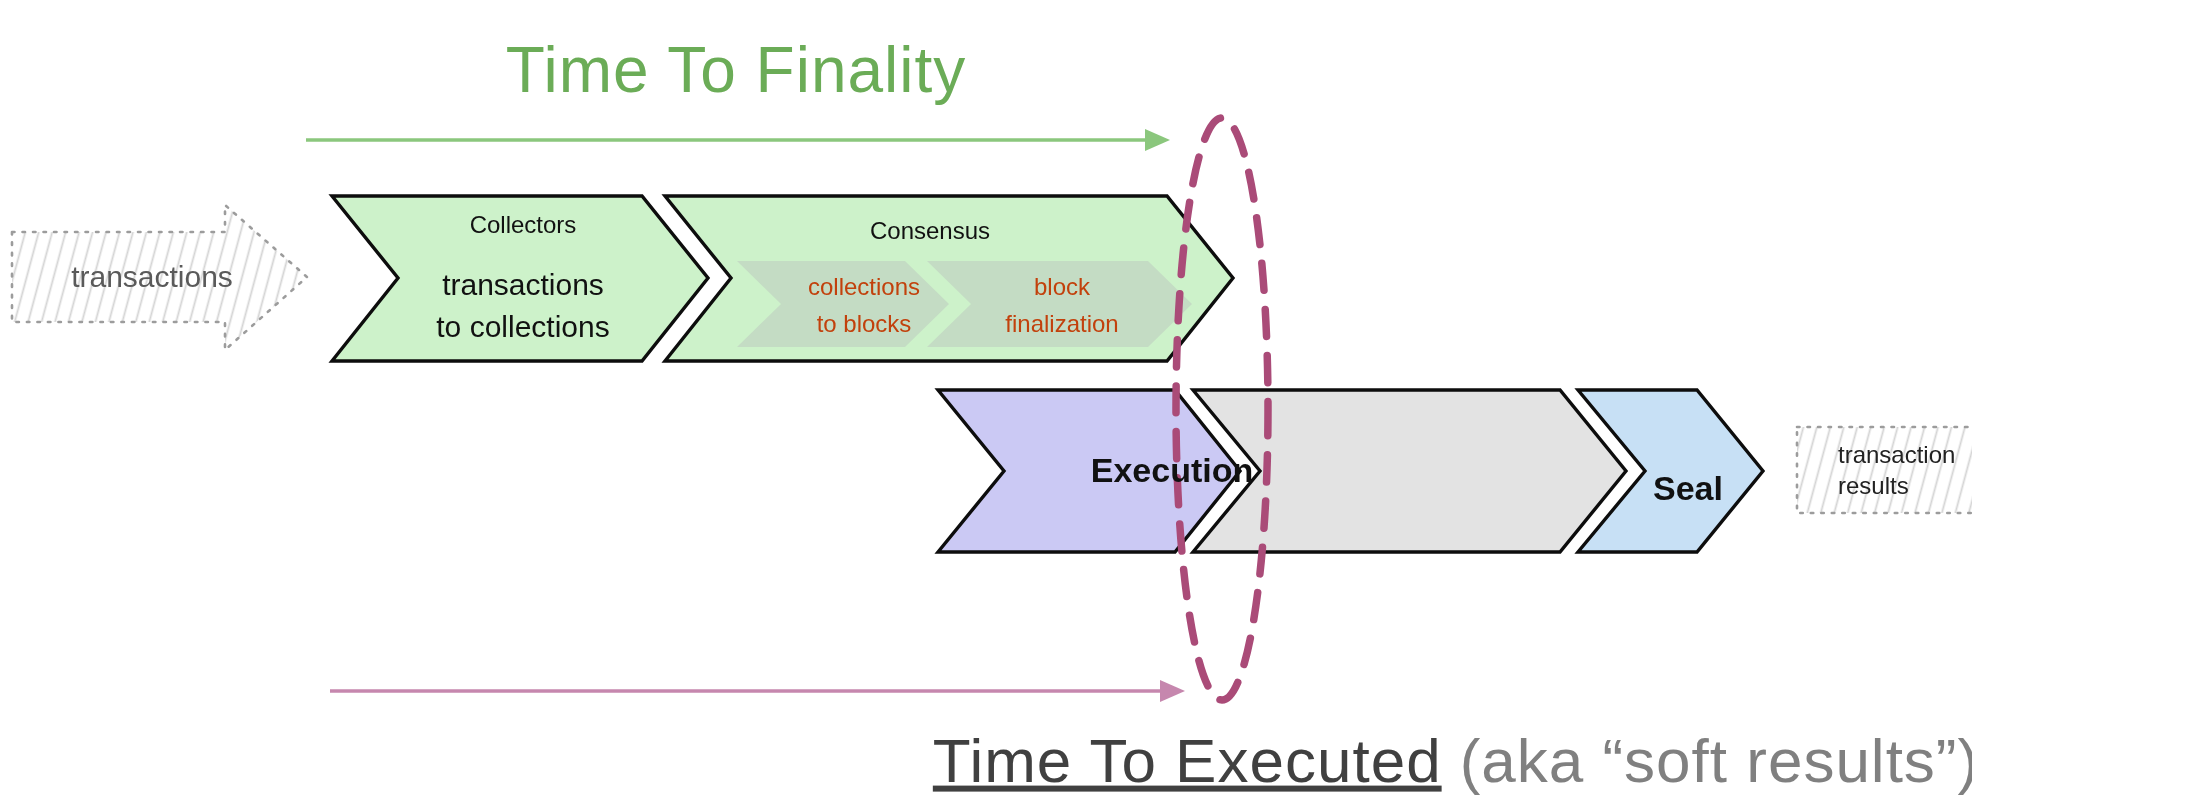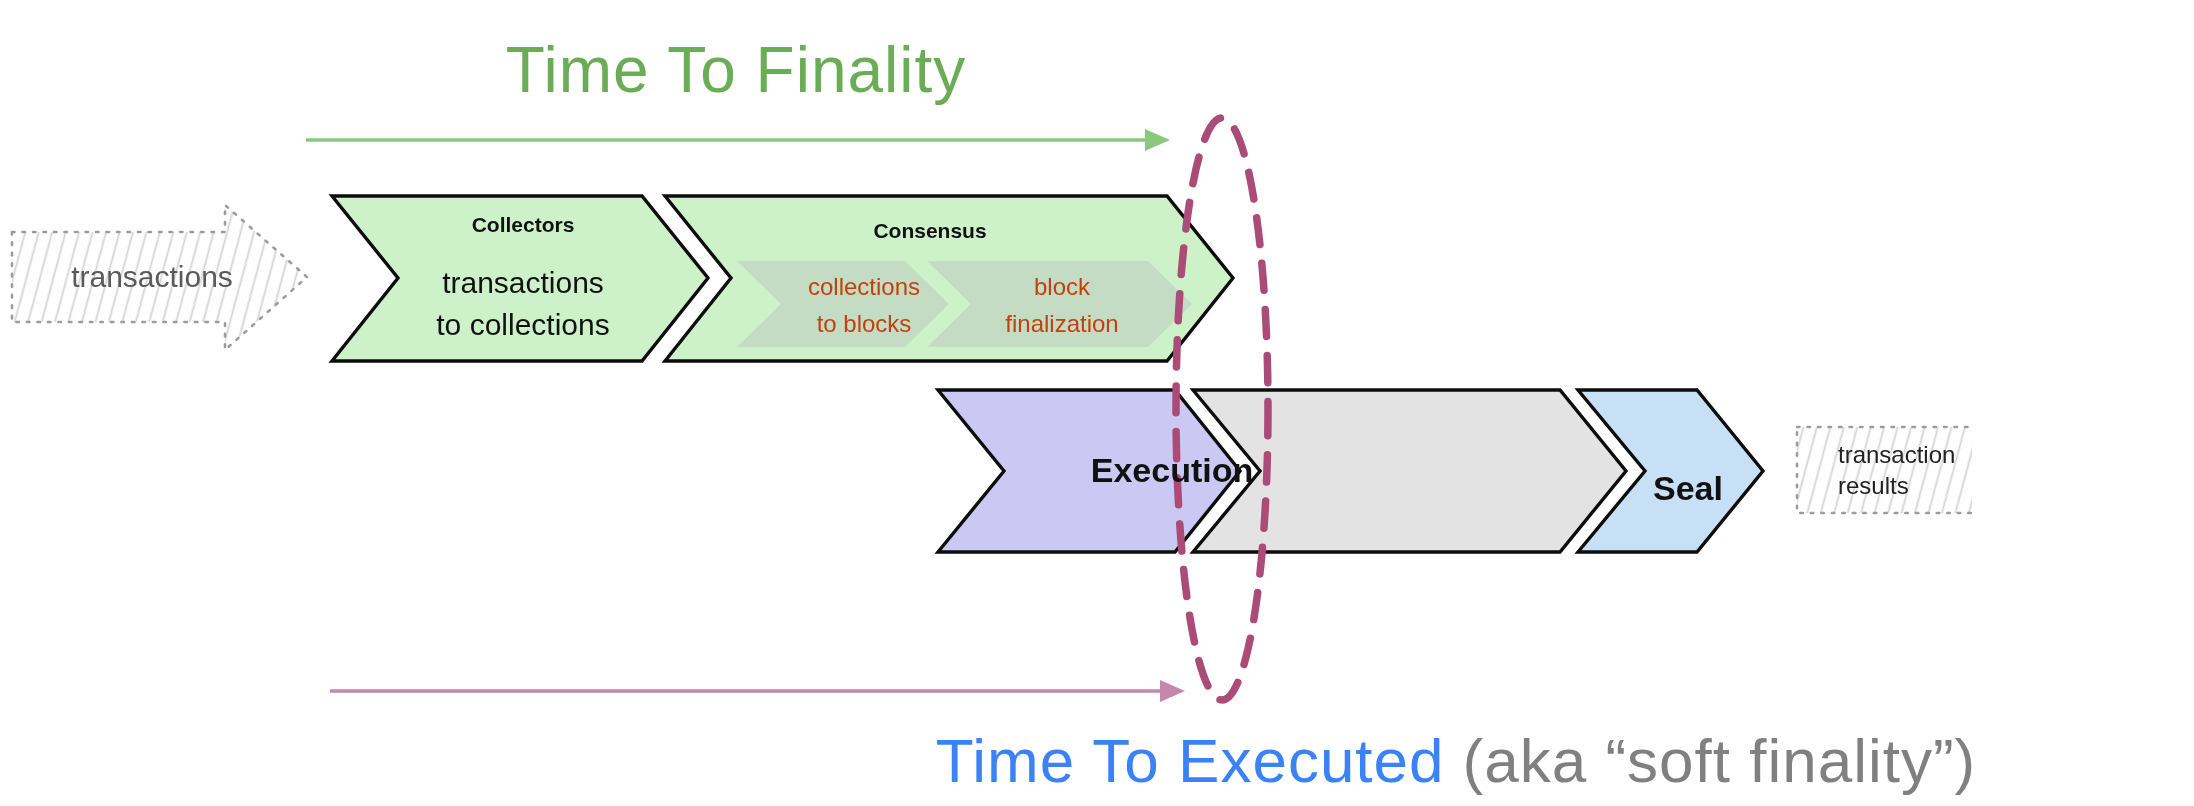--- a/index.html
+++ b/index.html
@@ -23,23 +23,23 @@
     font-size:64px;
     color:#6bac57;
     white-space:nowrap;
     letter-spacing:1px;
   }
   .caption-line{
     white-space:nowrap;
     font-size:62px;
     letter-spacing:1px;
   }
-  .caption-exec{color:#3b82f6;}
+  .caption-exec{color:#404040;text-decoration:underline;}
   .caption-suffix{color:#808080;margin-left:18px;}
-  .stage-title{font-weight:bold;font-size:21px;}
+  .stage-title{font-weight:normal;font-size:24px;}
   .stage-sub{font-size:30px;}
   .step-label{font-size:24px;line-height:1.55;color:#c2410c;}
   .big-stage{font-weight:bold;font-size:34px;white-space:nowrap;}
   .io-label{font-size:30px;color:#5a5a5a;white-space:nowrap;}
   .io-label-out{
     font-size:24px;color:#222222;text-align:left;
     transform:translate(0,-50%);line-height:1.28;
   }
 </style>
 </head>
@@ -76,21 +76,21 @@
     <polygon points="1193,390 1560,390 1626,471 1560,552 1193,552 1260,471" stroke="#0d0d0d" stroke-width="3.4" stroke-linejoin="miter" fill="#e3e3e3"></polygon>
 
     <polygon points="1578,390 1697,390 1763,471 1697,552 1578,552 1645,471" stroke="#0d0d0d" stroke-width="3.4" stroke-linejoin="miter" fill="#c7e0f5"></polygon>
 
     <ellipse cx="1222" cy="409" rx="46" ry="291" fill="none" stroke-width="7.5" stroke-dasharray="27 19" stroke-linecap="round" stroke="#aa4b78"></ellipse>
   </svg>
 
   <div class="label title-finality" style="left:736px;top:71px;">Time To Finality</div>
 
   <div class="label caption-line" style="left:1456px;top:761px;">
-    <span class="caption-exec">Time To Executed</span><span class="caption-suffix">(aka “soft finality”)</span>
+    <span class="caption-exec">Time To Executed</span><span class="caption-suffix">(aka “soft results”)</span>
   </div>
 
   <div class="label io-label" style="left:152px;top:277px;">transactions</div>
 
   <div class="label io-label-out" style="left:1838px;top:471px;">transaction
 results</div>
 
   <div class="label" style="left:523px;top:278px;">
     <div class="stage-title">Collectors</div>
     <div class="stage-sub">transactions

